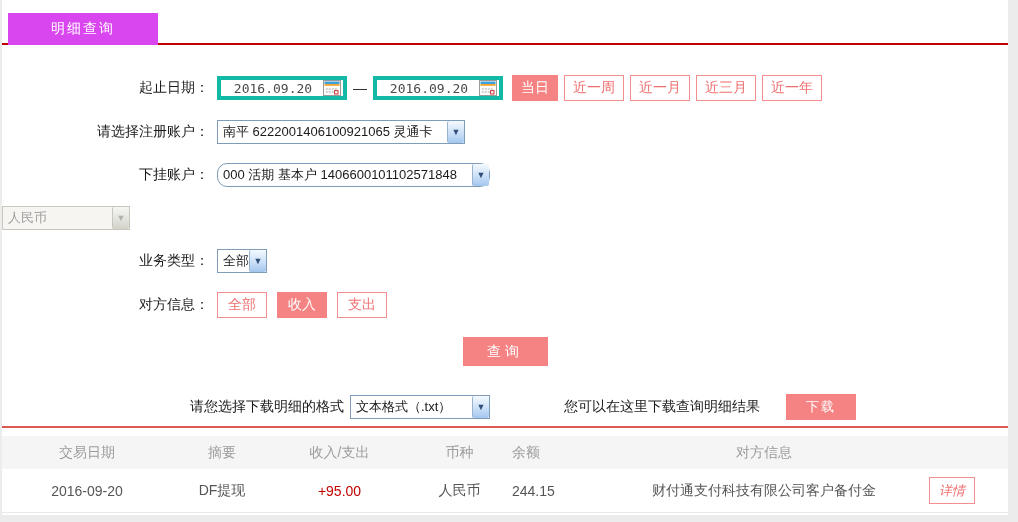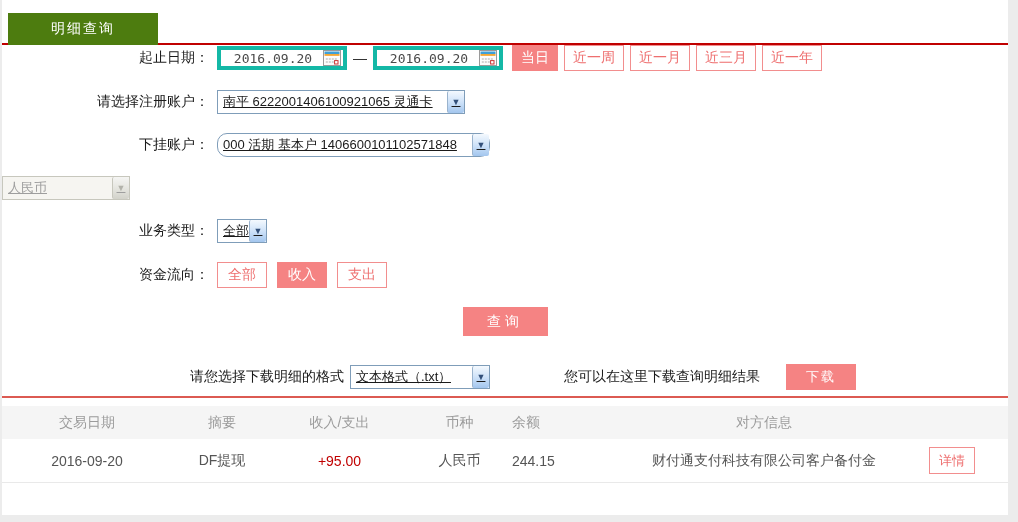--- a/index.html
+++ b/index.html
@@ -13,25 +13,25 @@
   .panel {
     position: absolute; left: 2px; top: 0;
     width: 1006px; height: 515px;
     background: #fff;
   }
   .topline { position: absolute; top: 11px; left: 0; right: 0; height: 1px; background: #e4e4e4; }
   .tab-bar { position: relative; height: 45px; background: #fff; border-bottom: 2px solid #c00000; }
   .tab {
     position: absolute; left: 6px; top: 13px;
     width: 150px; height: 32px;
-    background: #4d7c0f; color: #fff;
+    background: #d946ef; color: #fff;
     display: flex; align-items: center; justify-content: center;
     font-size: 14px; letter-spacing: 2px; cursor: default;
   }
-  .form-area { }
+  .form-area { padding-top: 30px; }
   .row { display: flex; align-items: center; margin-bottom: 19px; }
   .row-label {
     width: 207px; flex: none; text-align: right; margin-right: 8px;
     font-size: 14px; color: #1a1a1a; white-space: pre;
   }
   
   .date-wrap {
     width: 130px; height: 24px; border: 4px solid #14b8a6; background: #fff;
     display: flex; align-items: center; padding: 0 3px 0 2px;
   }
@@ -39,21 +39,21 @@
     border: none; outline: none; width: 100px; height: 20px;
     text-align: center; font-size: 13px; color: #4a4a4a;
     font-family: "DejaVu Sans Mono", monospace; background: transparent;
   }
   .cal-icon { width: 18px; height: 16px; flex: none; cursor: pointer; }
   .date-sep { margin: 0 6px; color: #333; font-size: 14px; }
   
   .xp-select {
     height: 24px; border: 1px solid #7f9db9; background: #fff;
     display: flex; align-items: center; padding-left: 5px;
-    font-size: 13px; color: #1a1a1a; cursor: pointer; text-decoration: underline;
+    font-size: 13px; color: #1a1a1a; cursor: pointer;
   }
   .xp-select .sel-value { white-space: nowrap; overflow: hidden; }
   .xp-select .sel-arrow {
     margin-left: auto; width: 17px; height: 22px; flex: none;
     border-left: 1px solid #9ab3cd; border-radius: 2px;
     background: linear-gradient(180deg, #f4f9fe 0%, #cbe0f8 55%, #a3c6ee 100%);
     color: #33507a; font-size: 9px;
     display: flex; align-items: center; justify-content: center;
   }
   .xp-select.disabled { border-color: #c7c7bd; color: #9e9e9e; background: #f6f5f1; cursor: default; }
@@ -104,21 +104,21 @@
     border-bottom: 1px solid #e9e9e9;
   }
   .c1 { width: 170px; text-align: center; flex: none; }
   .c2 { width: 100px; text-align: center; flex: none; }
   .c3 { width: 135px; text-align: center; flex: none; }
   .c4 { width: 105px; text-align: center; flex: none; }
   .c5 { width: 120px; text-align: left; flex: none; }
   .c6 { flex: 1; text-align: center; }
   .c7 { width: 112px; flex: none; display: flex; justify-content: center; }
   .amount { color: #c00000; }
-  .detail-btn { margin-right: 0; height: 27px; padding: 0 9px; font-size: 13px; }
+  .detail-btn { margin-right: 0; height: 27px; padding: 0 9px; font-size: 13px; font-style: italic; }
 </style>
 </head>
 <body>
 
 <div class="panel">
   <div class="topline"></div>
 
   <div class="tab-bar">
     <div class="tab">明细查询</div>
   </div>
@@ -198,21 +198,21 @@
 
     <div class="row">
       <div class="row-label">业务类型：</div>
       <div class="xp-select w-biz">
         <span class="sel-value">全部</span>
         <span class="sel-arrow">▼</span>
       </div>
     </div>
 
     <div class="row flow">
-      <div class="row-label">资金流向：</div>
+      <div class="row-label">对方信息：</div>
       <button class="pill">全部</button>
       <button class="pill active">收入</button>
       <button class="pill">支出</button>
     </div>
 
     <button class="btn-primary">查询</button>
 
     <div class="download-row">
       <span>请您选择下载明细的格式</span>
       <div class="xp-select w-format">

